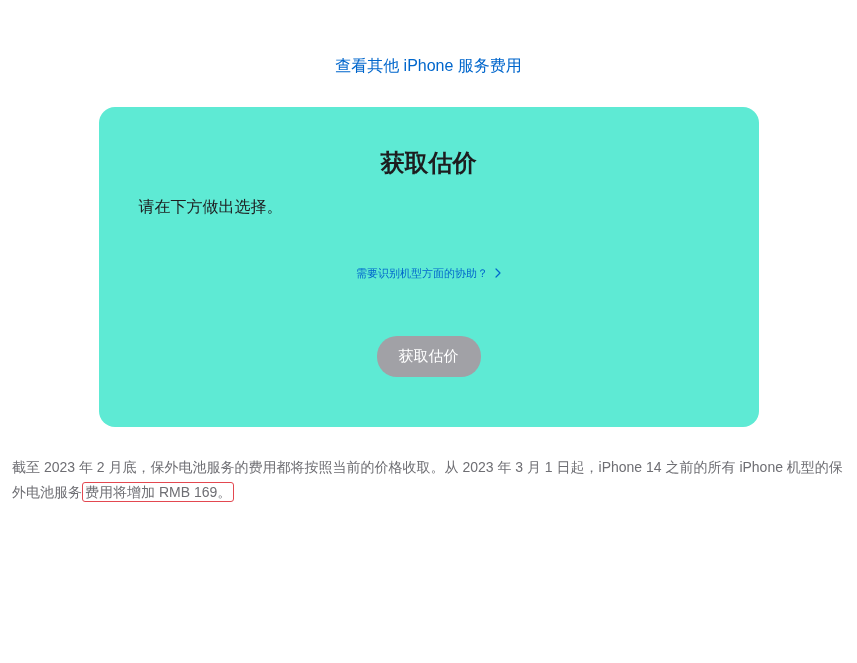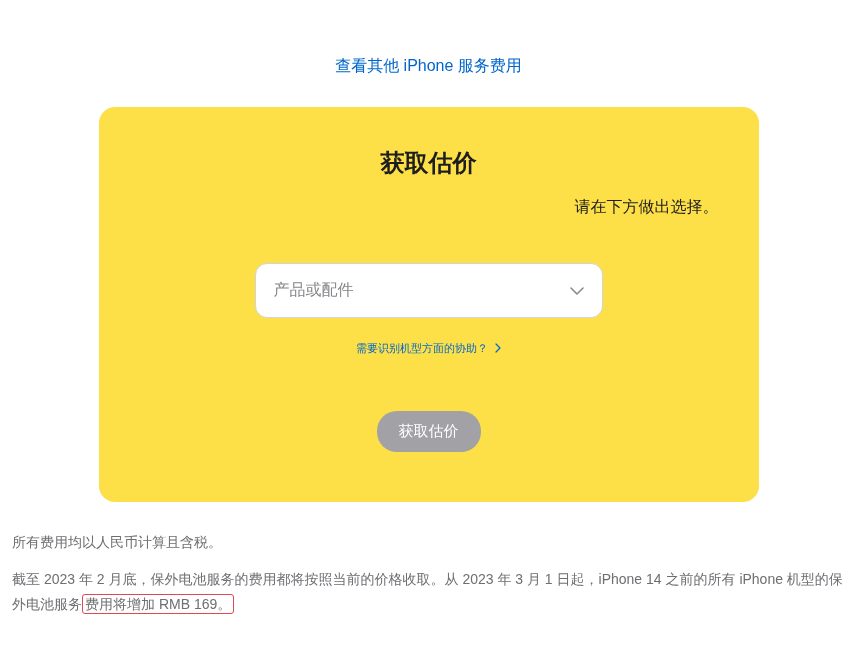--- a/index.html
+++ b/index.html
@@ -20,33 +20,33 @@
       padding-bottom: 30px;
     }
     .top-link a {
       color: #0066cc;
       text-decoration: none;
       font-size: 16px;
     }
     .card {
       width: 660px;
       margin: 0 auto;
-      background: #fde047;
+      background: #5eead4;
       border-radius: 16px;
       padding: 40px 40px 50px 40px;
     }
     .card-title {
       text-align: center;
       font-size: 24px;
       font-weight: 600;
       color: #1d1d1f;
       margin-bottom: 18px;
     }
     .card-subtitle {
-      text-align: right;
+      text-align: left;
       font-size: 16px;
       color: #1d1d1f;
       margin-bottom: 45px;
     }
     .select-wrapper {
       width: 348px;
       margin: 0 auto 20px auto;
       position: relative;
     }
     .select-box {
@@ -122,44 +122,33 @@
 <body>
 
 <div class="top-link">
   <a href="#">查看其他 iPhone 服务费用</a>
 </div>
 
 <div class="card">
   <h2 class="card-title">获取估价</h2>
   <p class="card-subtitle">请在下方做出选择。</p>
 
-  <div class="select-wrapper">
-    <div class="select-box">
-      <span class="select-placeholder">产品或配件</span>
-      <span class="chevron-down">
-        <svg viewBox="0 0 14 8" fill="none">
-          <path d="M1 1L7 7L13 1" stroke="#86868b" stroke-width="1.5" stroke-linecap="round" stroke-linejoin="round"></path>
-        </svg>
-      </span>
-    </div>
-  </div>
 
 
   <div class="help-link">
     <a href="#">
       <span>需要识别机型方面的协助？</span>
       <span class="chevron-right-small">
         <svg width="6" height="10" viewBox="0 0 6 10" fill="none">
           <path d="M1 1L5 5L1 9" stroke="#0066cc" stroke-width="1.2" stroke-linecap="round" stroke-linejoin="round"></path>
         </svg>
       </span>
     </a>
   </div>
 
   <button class="submit-button">获取估价</button>
 </div>
 
 <div class="footer-text">
-  <p>所有费用均以人民币计算且含税。</p>
   <p>
     <span>截至 2023 年 2 月底，保外电池服务的费用都将按照当前的价格收取。从 2023 年 3 月 1 日起，iPhone 14 之前的所有 iPhone 机型的保外电池服务</span><span class="highlight-box">费用将增加 RMB 169。</span>
   </p>
 </div>
 
 </body></html>

